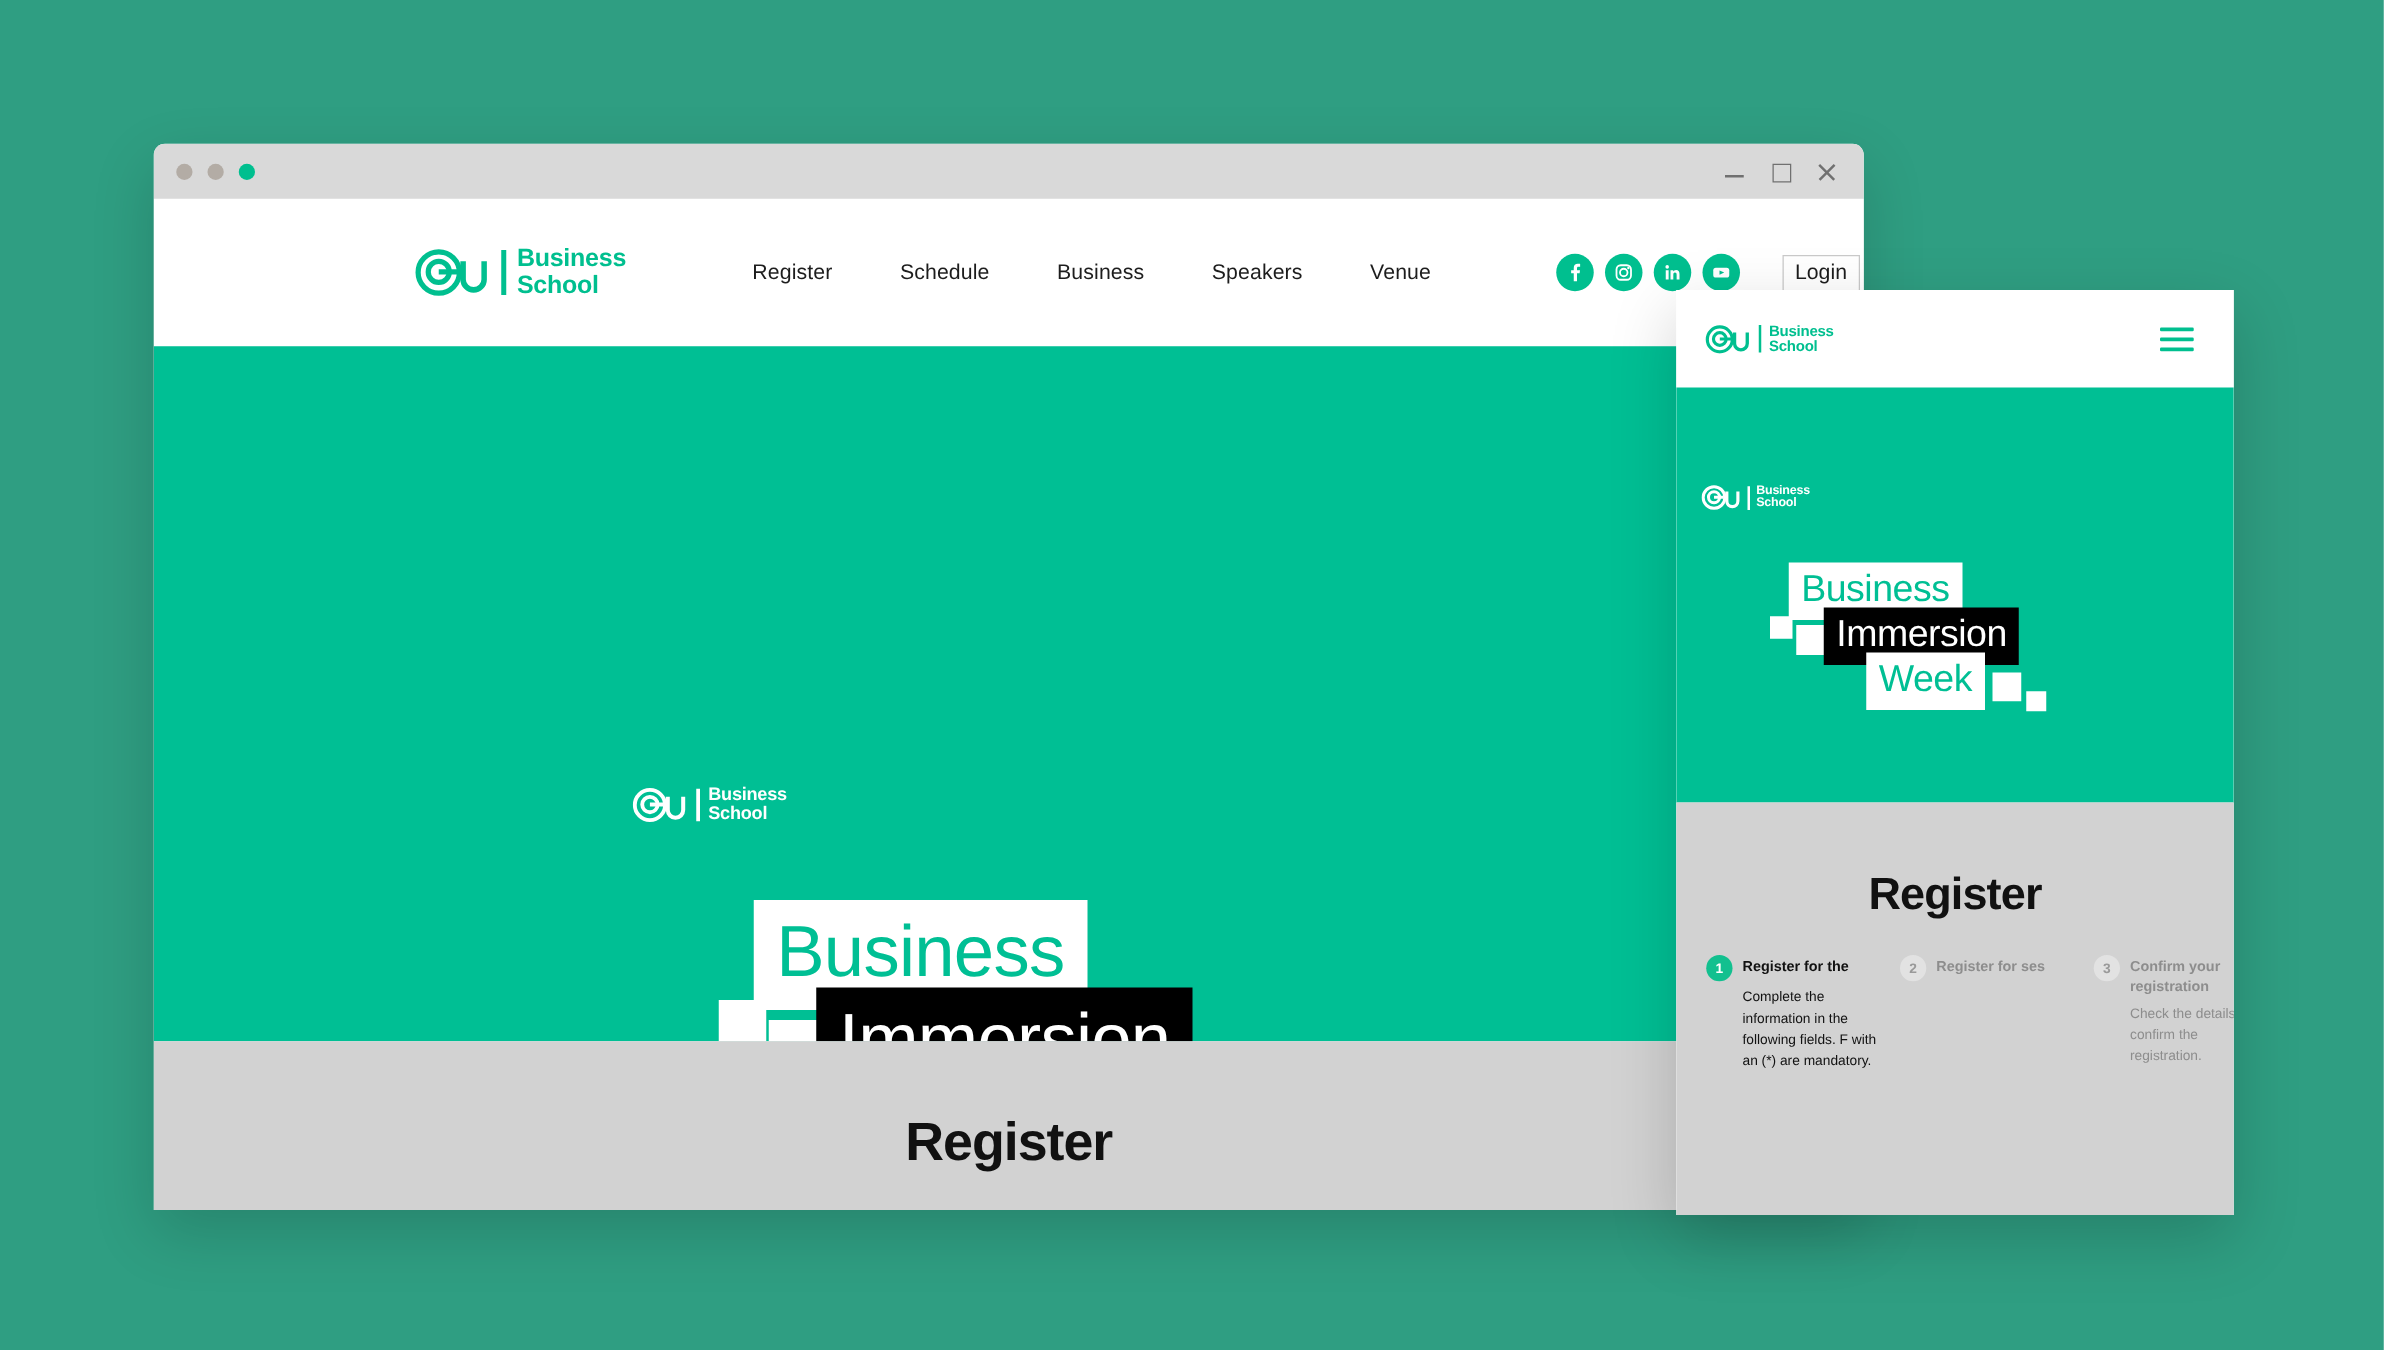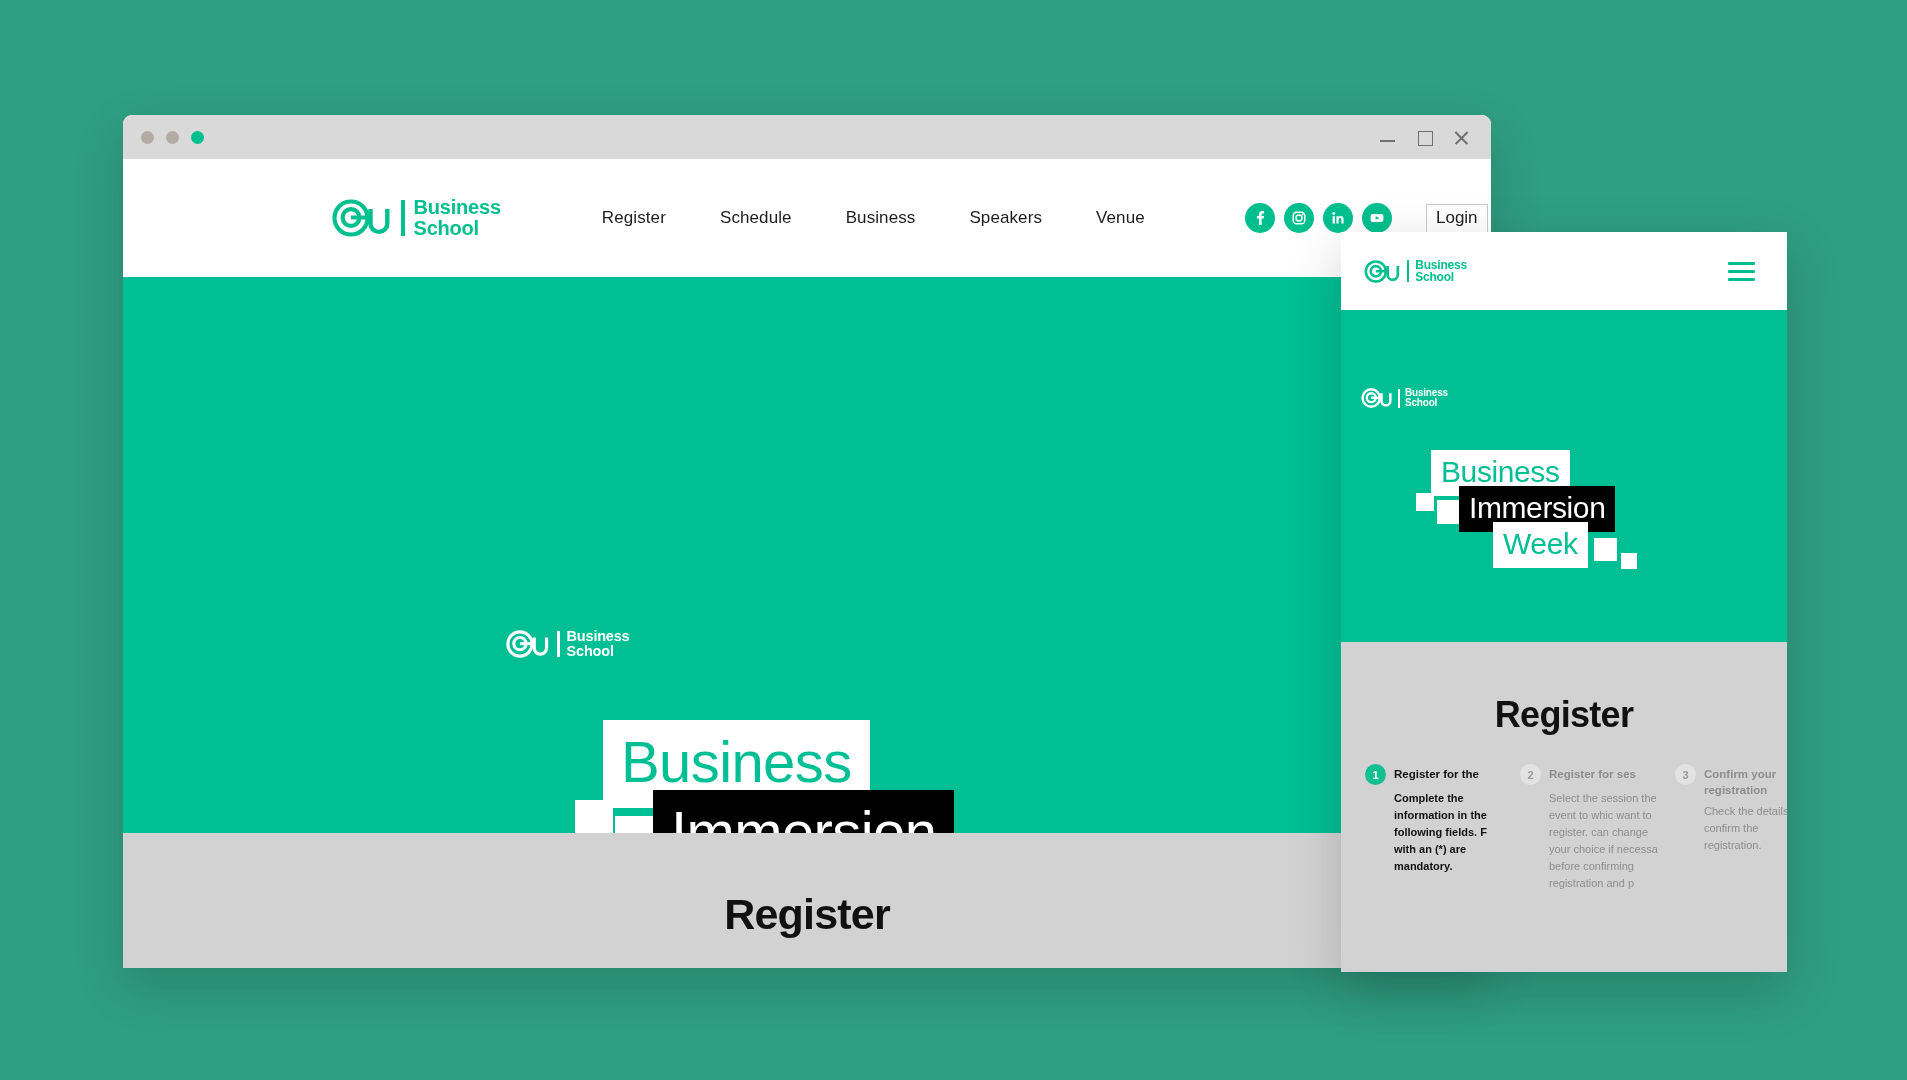--- a/index.html
+++ b/index.html
@@ -281,21 +281,21 @@
     padding-top: 3px;
   }
   .step.active .step-title { color: #111111; }
   .step.idle .step-title { color: #8d8d8d; font-weight: bold; }
   .step-body {
     font-size: 11px;
     line-height: 1.55;
     margin-top: 5px;
     padding-left: 29px;
   }
-  .step.active .step-body { color: #111111; font-weight: bold; }
+  .step.active .step-body { color: #111111; font-weight: normal; }
   .step.idle .step-body { color: #8d8d8d; }
 </style>
 </head>
 <body>
 
 <div class="desktop-window">
 
   <div class="titlebar">
     <div class="dots">
       <span class="dot gray"></span>
@@ -467,21 +467,20 @@
           <span class="step-title">Register for the</span>
         </div>
         <div class="step-body">Complete the information in the following fields. F with an (*) are mandatory.</div>
       </div>
 
       <div class="step idle">
         <div class="step-head">
           <span class="step-num idle">2</span>
           <span class="step-title">Register for ses</span>
         </div>
-        <div class="step-body">Select the session the event to whic want to register. can change your choice if necessa before confirming registration and p</div>
       </div>
 
       <div class="step idle">
         <div class="step-head">
           <span class="step-num idle">3</span>
           <span class="step-title">Confirm your registration</span>
         </div>
         <div class="step-body">Check the details and confirm the registration.</div>
       </div>
 

